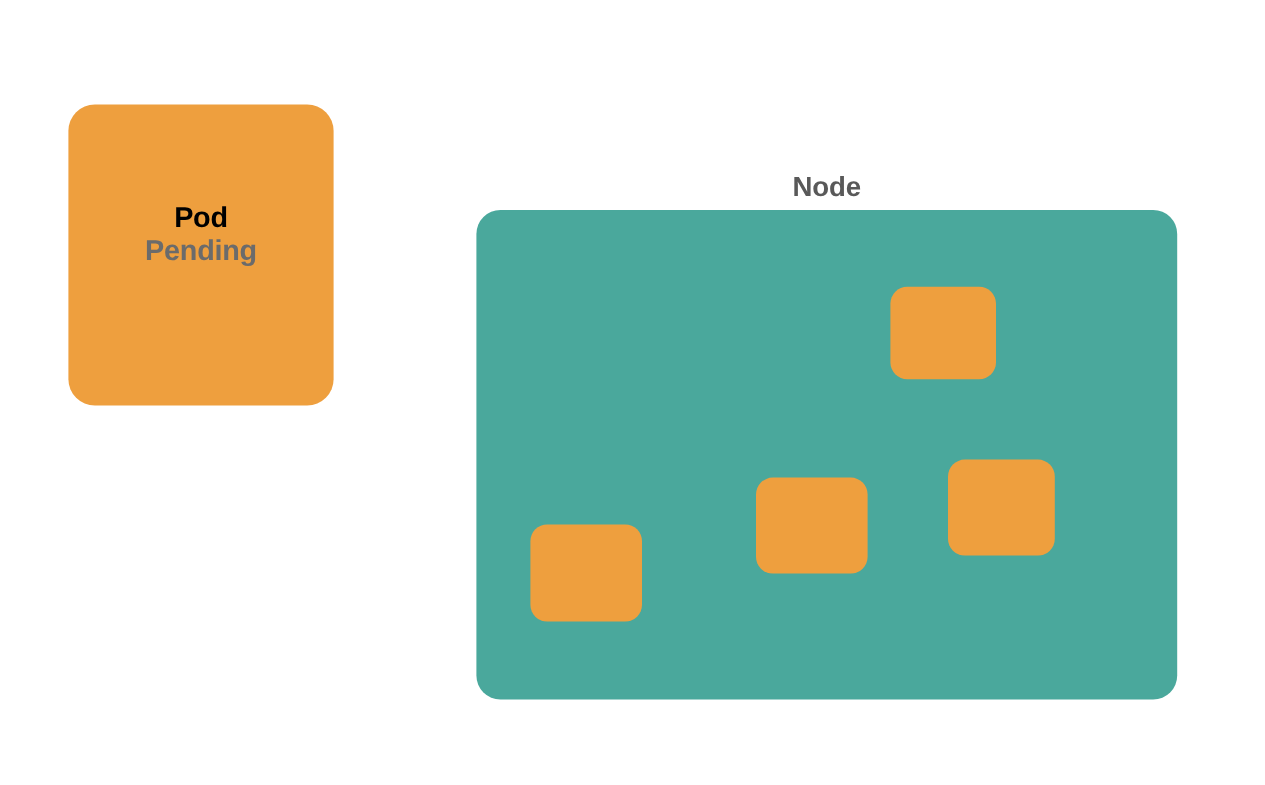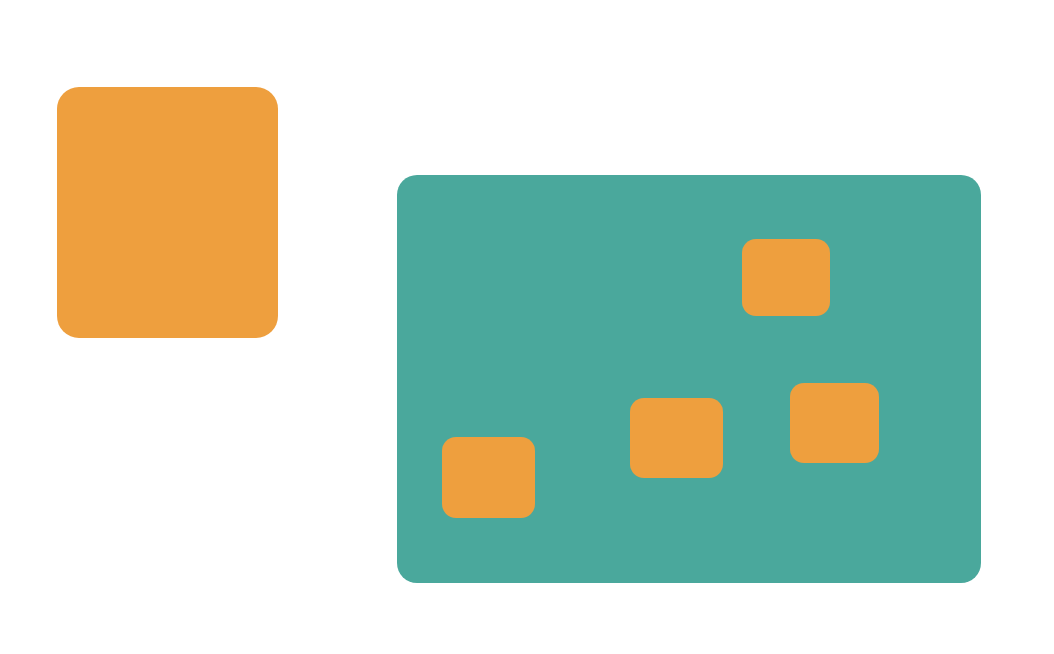--- a/index.html
+++ b/index.html
@@ -87,24 +87,29 @@
     background: #ee9f3e;
     border-radius: 14px;
   }
 </style>
 </head>
 <body>
 
 <div id="canvas">
 
   <div class="pod-card">
+    <div class="pod-group-top">
+      <span class="pod-line primary">Pod</span>
+      <span class="pod-line secondary">Pending</span>
+    </div>
     <div class="pod-spacer"></div>
   </div>
 
   <div class="node-wrap">
+    <div class="node-title">Node</div>
     <div class="node-box">
       <div class="container-box" style="left:345px; top:64px; width:88px; height:77px;"></div>
       <div class="container-box" style="left:393px; top:208px; width:89px; height:80px;"></div>
       <div class="container-box" style="left:233px; top:223px; width:93px; height:80px;"></div>
       <div class="container-box" style="left:45px; top:262px; width:93px; height:81px;"></div>
     </div>
   </div>
 
 </div>
 

